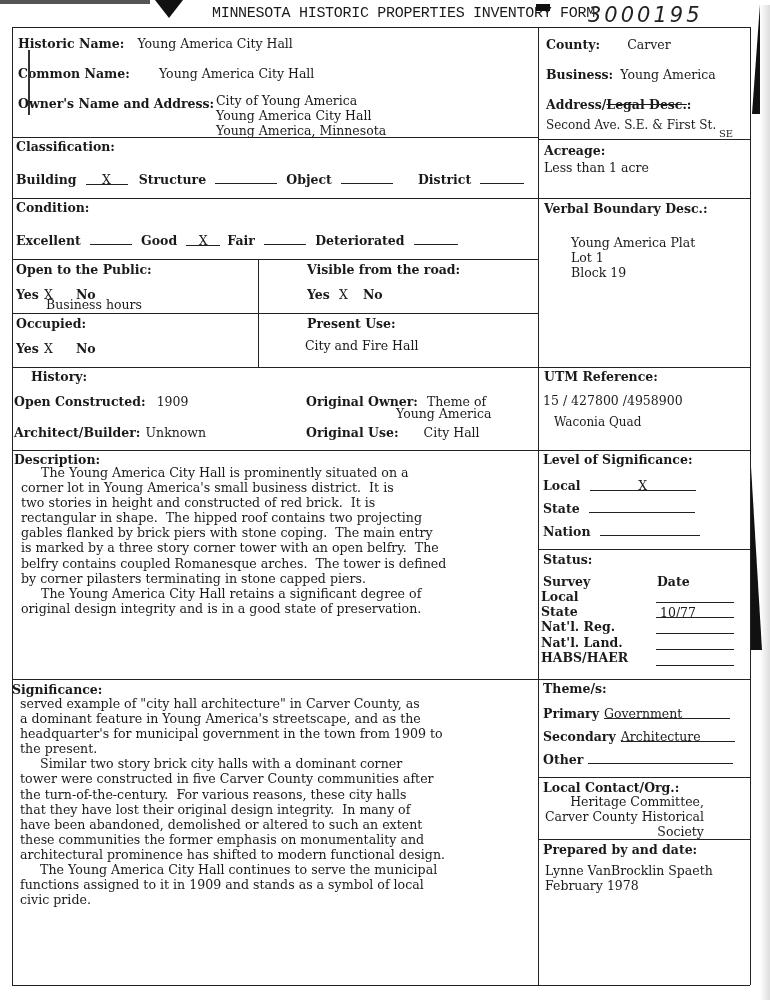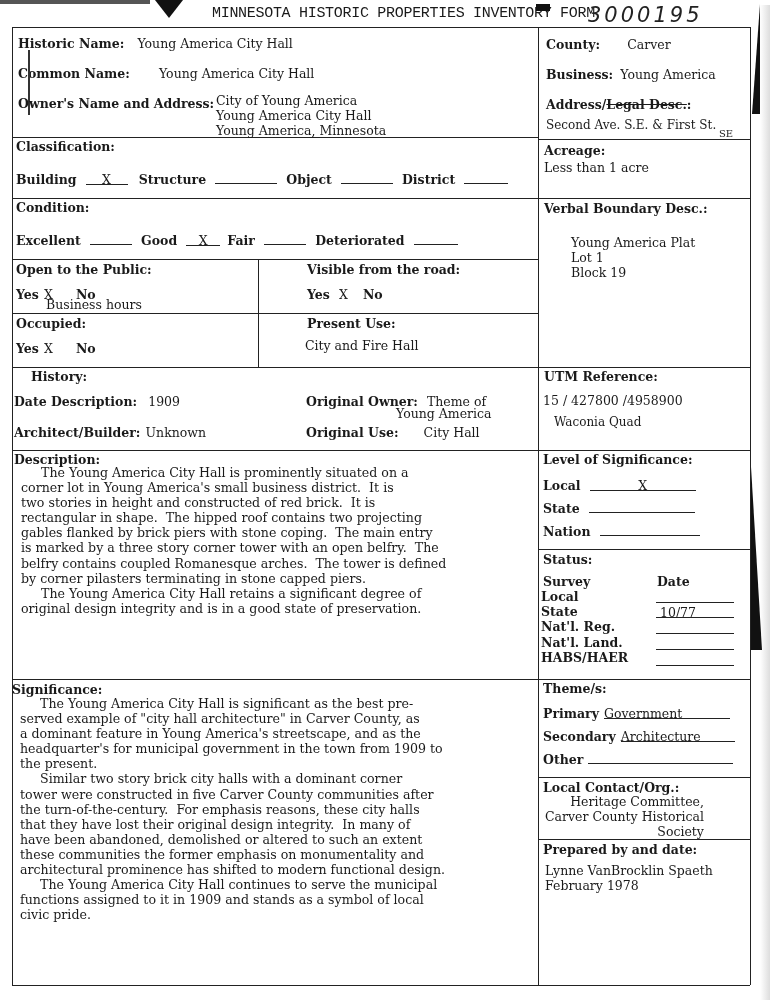--- a/index.html
+++ b/index.html
@@ -81,21 +81,21 @@
 <div class="abs val" style="left:719px;top:128px;font-size:10px;">SE</div>
 
 <div class="abs lbl" style="left:16px;top:139px;">Classification:</div>
 <div class="abs" style="left:16px;top:169px;">
   <span class="lbl">Building</span>
   <span class="lbl blank" style="width:42px;margin-left:4px;">X</span>
   <span class="lbl" style="margin-left:6px;">Structure</span>
   <span class="lbl blank" style="width:62px;margin-left:4px;"></span>
   <span class="lbl" style="margin-left:4px;">Object</span>
   <span class="lbl blank" style="width:52px;margin-left:4px;"></span>
-  <span class="lbl" style="margin-left:4px;">District</span>
+  <span class="lbl" style="margin-left:20px;">District</span>
   <span class="lbl blank" style="width:44px;margin-left:4px;"></span>
 </div>
 
 <div class="abs lbl" style="left:544px;top:143px;">Acreage:</div>
 <div class="abs val" style="left:544px;top:160px;">Less than 1 acre</div>
 
 <div class="abs lbl" style="left:16px;top:200px;">Condition:</div>
 <div class="abs" style="left:16px;top:230px;">
   <span class="lbl">Excellent</span>
   <span class="lbl blank" style="width:42px;margin-left:4px;"></span>
@@ -134,21 +134,21 @@
   <span class="lbl">Yes</span>
   <span class="val">X</span>
   <span class="lbl" style="margin-left:18px;">No</span>
 </div>
 
 <div class="abs lbl" style="left:307px;top:316px;">Present Use:</div>
 <div class="abs val" style="left:305px;top:338px;">City and Fire Hall</div>
 
 <div class="abs lbl" style="left:14px;top:369px;padding-left:17px;">History:</div>
 <div class="abs" style="left:14px;top:391px;">
-  <span class="lbl">Date Description:</span>
+  <span class="lbl">Open Constructed:</span>
   <span class="val" style="margin-left:6px;">1909</span>
 </div>
 <div class="abs" style="left:14px;top:422px;">
   <span class="lbl">Architect/Builder:</span>
   <span class="val">Unknown</span>
 </div>
 <div class="abs" style="left:306px;top:391px;">
   <span class="lbl">Original Owner:</span>
   <span class="val" style="margin-left:4px;">Theme of</span>
 </div>
@@ -203,28 +203,27 @@
 <div class="abs" style="left:656px;top:589px;">
   <div class="val blank" style="display:block;width:78px;height:13px;margin-bottom:2px;"></div>
   <div class="val blank" style="display:block;width:78px;height:13px;margin-bottom:2px;text-align:left;padding-left:4px;box-sizing:border-box;">10/77</div>
   <div class="val blank" style="display:block;width:78px;height:13px;margin-bottom:2px;"></div>
   <div class="val blank" style="display:block;width:78px;height:13px;margin-bottom:2px;"></div>
   <div class="val blank" style="display:block;width:78px;height:13px;"></div>
 </div>
 
 <div class="abs lbl" style="left:12px;top:682px;">Significance:</div>
 <div class="abs" style="left:16px;top:696px;">
-  <div class="txt">      The Young America City Hall is significant as the best pre-</div>
   <div class="txt"> served example of "city hall architecture" in Carver County, as</div>
   <div class="txt"> a dominant feature in Young America's streetscape, and as the</div>
   <div class="txt"> headquarter's for municipal government in the town from 1909 to</div>
   <div class="txt"> the present.</div>
   <div class="txt">      Similar two story brick city halls with a dominant corner</div>
   <div class="txt"> tower were constructed in five Carver County communities after</div>
-  <div class="txt"> the turn-of-the-century.  For emphasis reasons, these city halls</div>
+  <div class="txt"> the turn-of-the-century.  For various reasons, these city halls</div>
   <div class="txt"> that they have lost their original design integrity.  In many of</div>
   <div class="txt"> have been abandoned, demolished or altered to such an extent</div>
   <div class="txt"> these communities the former emphasis on monumentality and</div>
   <div class="txt"> architectural prominence has shifted to modern functional design.</div>
   <div class="txt">      The Young America City Hall continues to serve the municipal</div>
   <div class="txt"> functions assigned to it in 1909 and stands as a symbol of local</div>
   <div class="txt"> civic pride.</div>
 </div>
 
 <div class="abs lbl" style="left:543px;top:681px;">Theme/s:</div>

